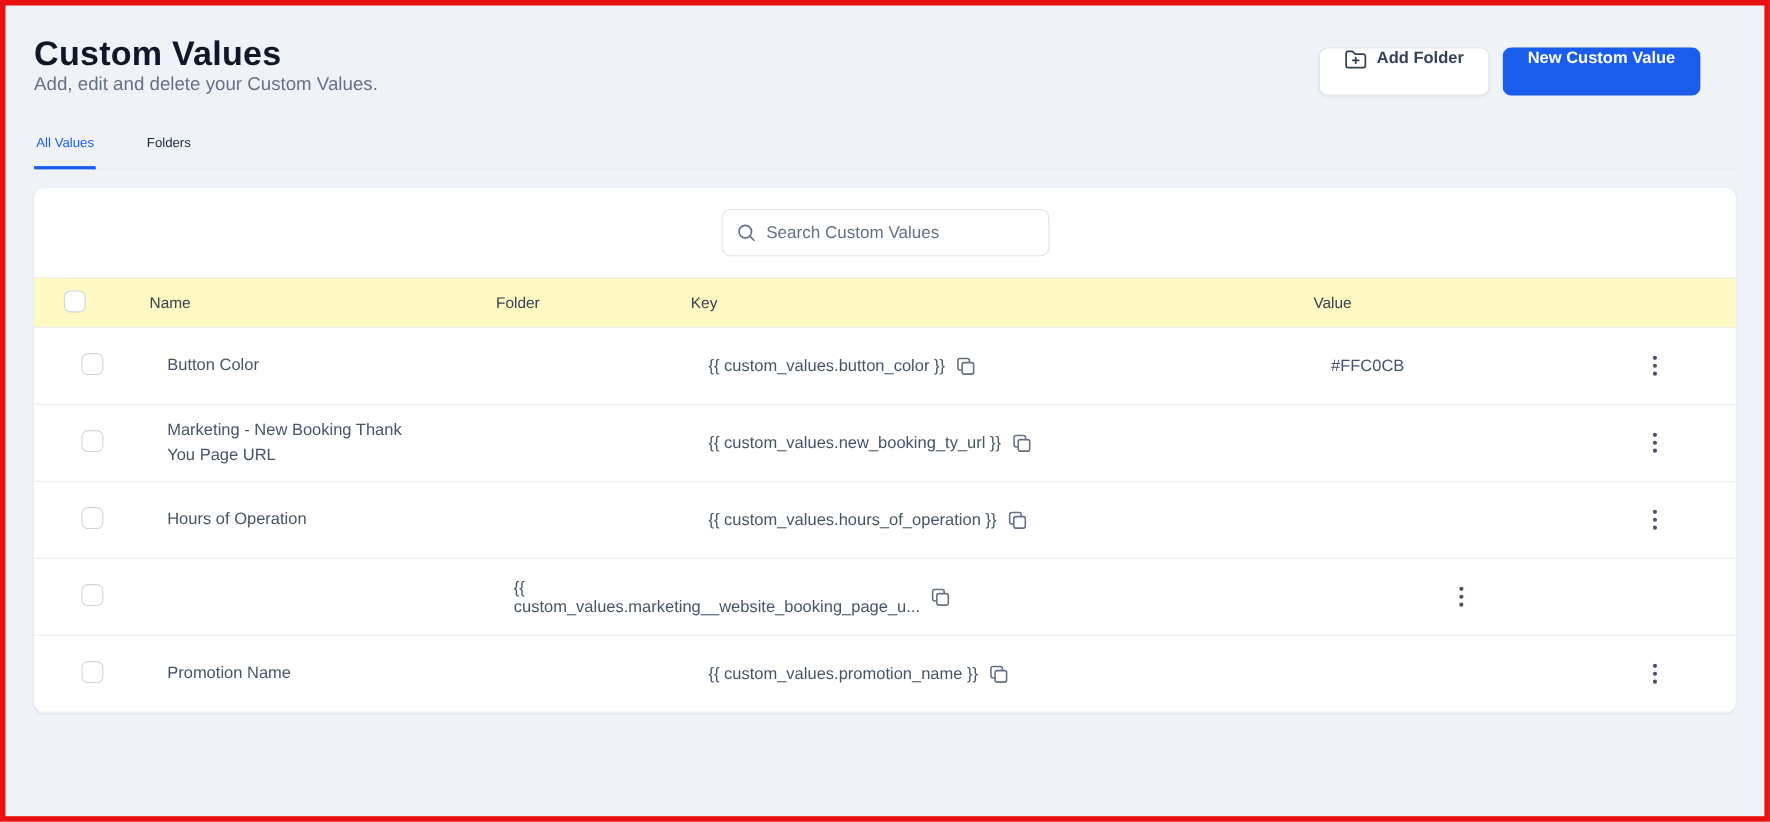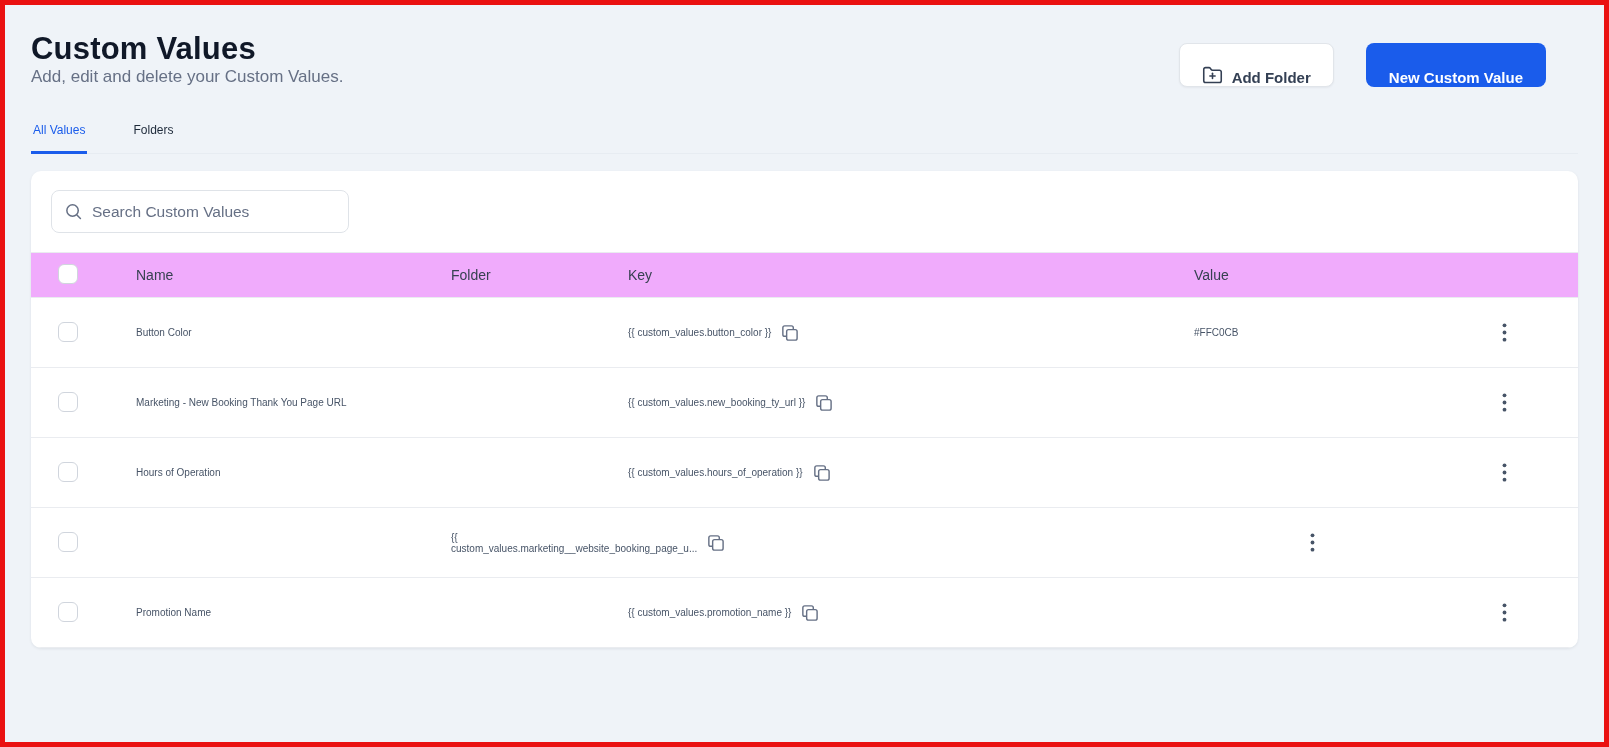--- a/index.html
+++ b/index.html
@@ -20,46 +20,46 @@
     background:var(--page-bg);
     overflow:hidden;
     font-family:"Liberation Sans", sans-serif;
   }
   .wrap{padding:26px 26px 0 26px;}
   
   .page-header{display:flex;justify-content:space-between;align-items:flex-start;}
   .page-title{font-size:31px;font-weight:700;color:var(--text-dark);letter-spacing:.2px;}
   .page-subtitle{font-size:17px;color:var(--text-gray);}
   .header-actions{display:flex;gap:12px;margin-top:12px;margin-right:32px;}
-  .btn{display:inline-flex;align-items:flex-end;justify-content:center;gap:9px;height:44px;
+  .btn{display:inline-flex;align-items:flex-start;justify-content:center;gap:9px;height:44px;
        padding:0 22px;border-radius:8px;font-size:15px;cursor:pointer;border:1px solid transparent;
-       font-family:"Liberation Sans", sans-serif;margin-left:20px;}
+       font-family:"Liberation Sans", sans-serif;}
   .btn-secondary{background:#fff;border-color:var(--btn-border);color:#344054;font-weight:600;
        box-shadow:0 1px 2px rgba(16,24,40,.05);}
   .btn-primary{background:var(--primary);color:#fff;font-weight:700;padding-left:22px;}
   .btn svg{display:block;}
   
   .tabs{display:flex;gap:44px;margin-top:36px;border-bottom:1px solid #e7ecf2;}
   .tab{font-size:12px;color:#1d2939;padding:0 2px 14px 2px;cursor:pointer;border-bottom:3px solid transparent;margin-bottom:-1px;}
   .tab.active{color:var(--primary);border-bottom-color:var(--primary);font-weight:500;}
   
   .card{background:var(--card-bg);border-radius:10px;margin-top:17px;
         box-shadow:0 1px 3px rgba(16,24,40,.08);overflow:hidden;}
-  .card-toolbar{display:flex;justify-content:flex-start;padding:19px 20px;}
+  .card-toolbar{display:flex;justify-content:center;padding:19px 20px;}
   .search-box{position:relative;width:298px;}
   .search-box input{width:100%;height:43px;border:1px solid #dfe3e8;border-radius:8px;
         padding:0 14px 0 40px;font-size:15.5px;color:#344054;outline:none;background:#fff;
         font-family:"Liberation Sans", sans-serif;}
   .search-box input::placeholder{color:#667085;opacity:1;}
   .search-icon{position:absolute;left:13px;top:12px;}
   
   .grid-row{display:grid;grid-template-columns:105px 315px 177px 566px 237px 1fr;align-items:center;}
-  .t-head{background:#f0abfc;border-top:1px solid var(--border);border-bottom:1px solid var(--border);
+  .t-head{background:#fef9c3;border-top:1px solid var(--border);border-bottom:1px solid var(--border);
         height:46px;font-size:14px;color:#374151;font-weight:500;}
-  .t-row{border-bottom:1px solid var(--border);min-height:70px;padding:12px 0;font-size:10px;color:var(--text-cell);}
+  .t-row{border-bottom:1px solid var(--border);min-height:70px;padding:12px 16px;font-size:15px;color:var(--text-cell);}
   .cell-check{padding-left:27px;}
   .checkbox{width:20px;height:20px;border:1.5px solid #d0d5dd;border-radius:6px;background:#fff;
         display:inline-block;cursor:pointer;}
   .name-text{max-width:215px;line-height:1.5;}
   .key-cell{display:flex;align-items:center;gap:9px;}
   .copy-btn{display:inline-flex;cursor:pointer;}
   .actions-cell{display:flex;justify-content:center;}
   .kebab{display:inline-flex;cursor:pointer;padding:4px 6px;}
 </style>
 </head>

